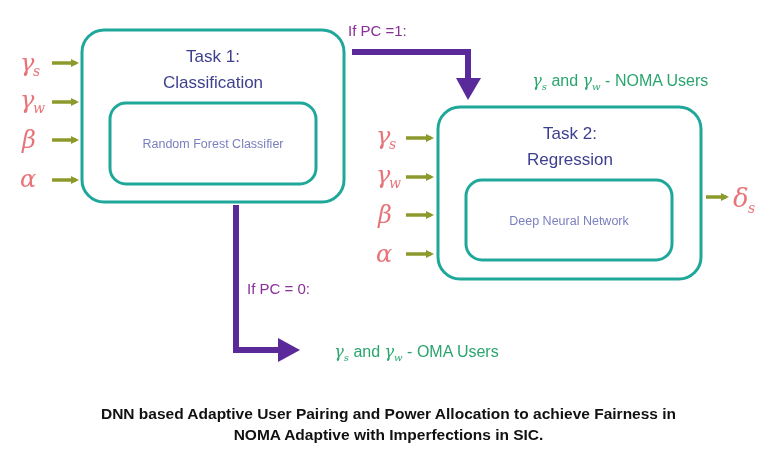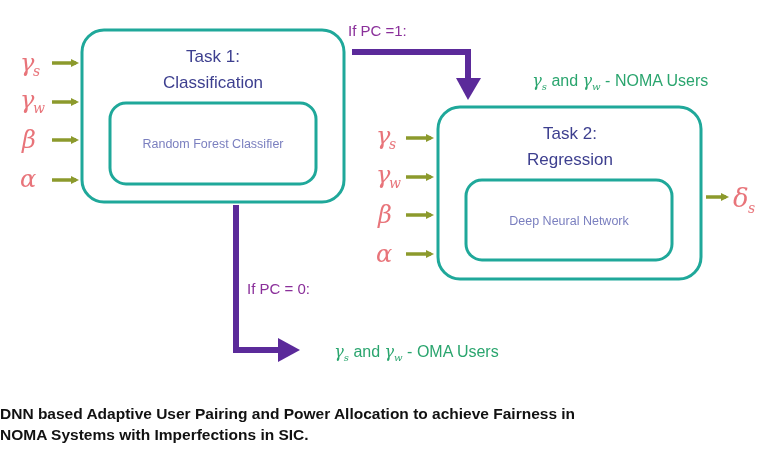--- a/index.html
+++ b/index.html
@@ -7,21 +7,21 @@
   svg.diagram { position: absolute; left: 0; top: 0; width: 777px; height: 465px; }
   .task-title { font-family: "Liberation Sans", sans-serif; font-size: 17px; fill: #3d3f8f; }
   .inner-label { font-family: "Liberation Sans", sans-serif; font-size: 12.5px; fill: #7a7fbf; }
   .greek { font-family: "DejaVu Serif", serif; font-style: italic; font-size: 24px; fill: #e8747a; }
   .greek-sub { font-family: "DejaVu Serif", serif; font-style: italic; font-size: 14px; fill: #e8747a; }
   .cond { font-family: "Liberation Sans", sans-serif; font-size: 15px; fill: #8a2f9a; }
   .users { font-family: "Liberation Sans", sans-serif; font-size: 16px; fill: #2aa56e; }
   .users-greek { font-family: "DejaVu Serif", serif; font-style: italic; font-size: 16px; fill: #2aa56e; }
   .users-sub { font-family: "DejaVu Serif", serif; font-style: italic; font-size: 10px; fill: #2aa56e; }
   .caption {
-    position: absolute; left: 0; top: 403px; width: 777px; 
+    position: absolute; left: 0; top: 403px; width: 777px; text-align: center;
     font-family: "Liberation Sans", sans-serif; font-weight: bold; font-size: 15.5px; line-height: 21px; color: #111;
   }
   .caption span { display: block; }
 </style>
 </head>
 <body>
 
 <svg class="diagram" viewBox="0 0 777 465">
   <defs>
     <marker id="olive-head" markerWidth="8" markerHeight="8" refX="5" refY="4" orient="auto" markerUnits="userSpaceOnUse">
@@ -95,14 +95,14 @@
   <path d="M236,205 L236,350 L280,350" fill="none" stroke="#5b2a9a" stroke-width="6"></path>
   <path d="M278,338 L300,350 L278,362 Z" fill="#5b2a9a"></path>
   <text class="cond" x="247" y="294" style="white-space: pre;">If PC = 0:</text>
   <text x="312" y="357" style="white-space: pre;">
     <tspan class="users-greek" xml:space="preserve">γ</tspan><tspan class="users-sub" dy="4" xml:space="preserve">s</tspan><tspan class="users" dy="-4" xml:space="preserve"> and </tspan><tspan class="users-greek" xml:space="preserve">γ</tspan><tspan class="users-sub" dy="4" xml:space="preserve">w</tspan><tspan class="users" dy="-4" xml:space="preserve"> - OMA Users</tspan>
   </text>
 </svg>
 
 <div class="caption">
   <span>DNN based Adaptive User Pairing and Power Allocation to achieve Fairness in</span>
-  <span>NOMA Systems with Imperfections in SIC.</span>
+  <span>NOMA Adaptive with Imperfections in SIC.</span>
 </div>
 
 </body></html>

